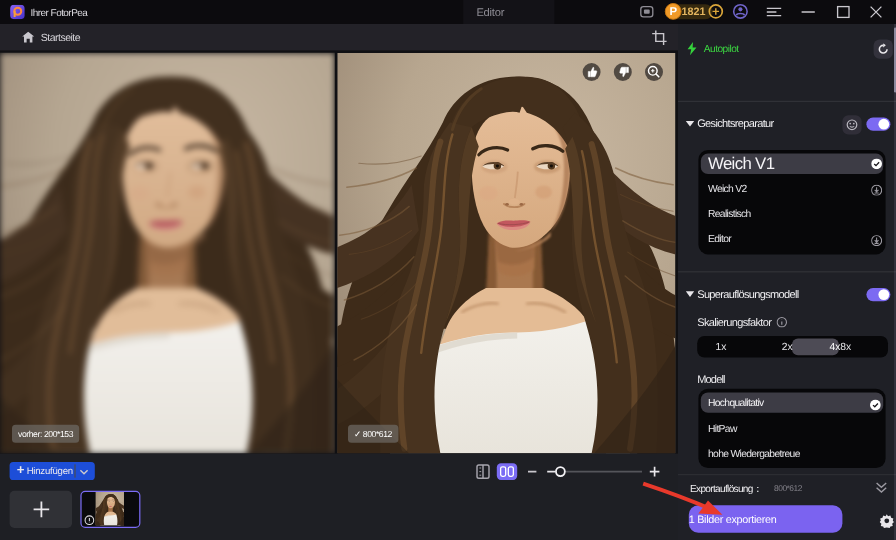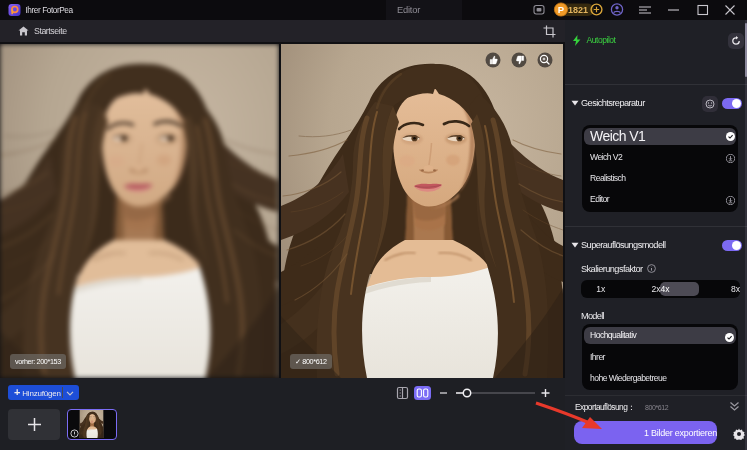--- a/index.html
+++ b/index.html
@@ -331,43 +331,43 @@
   </div>
   <div class="abs" style="left:581px;top:264px;height:11px;line-height:11px;color:#ecebee;font-size:9.2px;letter-spacing:-0.55px">Skalierungsfaktor</div>
   <svg class="abs" style="left:647px;top:264px" width="9" height="9" viewBox="0 0 9 9">
     <circle cx="4.5" cy="4.5" r="3.9" fill="none" stroke="#9b99a1" stroke-width="0.9"></circle>
     <path d="M4.5,2.4 L4.5,2.7 M4.5,4 L4.5,6.6" stroke="#9b99a1" stroke-width="1"></path>
   </svg>
   <div class="abs" style="left:581px;top:280px;width:159px;height:18px;background:#070709;border-radius:6px"></div>
   <div class="abs" style="left:660px;top:282px;width:39px;height:14px;background:#4d4b55;border-radius:5px"></div>
   <div class="abs" style="left:581px;top:280px;width:39.75px;height:18px;color:#e6e5e9;font-size:8.6px;text-align:center;line-height:18.5px">1x</div>
   <div class="abs" style="left:620.75px;top:280px;width:39.75px;height:18px;color:#e6e5e9;font-size:8.6px;text-align:right;line-height:18.5px">2x</div>
-  <div class="abs" style="left:660.5px;top:280px;width:39.75px;height:18px;color:#ffffff;font-size:8.6px;text-align:left;line-height:18.5px">4x</div>
-  <div class="abs" style="left:700.25px;top:280px;width:39.75px;height:18px;color:#e6e5e9;font-size:8.6px;text-align:right;line-height:18.5px">8x</div>
+  <div class="abs" style="left:660.5px;top:280px;width:39.75px;height:18px;color:#ffffff;font-size:8.6px;text-align:right;line-height:18.5px">4x</div>
+  <div class="abs" style="left:700.25px;top:280px;width:39.75px;height:18px;color:#e6e5e9;font-size:8.6px;text-align:left;line-height:18.5px">8x</div>
 
   <div class="abs" style="left:581px;top:310.5px;height:11px;line-height:11px;color:#ecebee;font-size:9.2px;letter-spacing:-0.7px">Modell</div>
 
   <div class="abs" style="left:582px;top:324px;width:156px;height:66px;background:#070709;border-radius:8px"></div>
   <div class="abs" style="left:584px;top:326.5px;width:152px;height:17px;background:#3d3c45;border-radius:6px"></div>
   <div class="abs" style="left:590px;top:327px;height:17px;line-height:17.5px;color:#f4f3f6;font-size:8.6px;letter-spacing:-0.55px">Hochqualitativ</div>
   <svg class="abs" style="left:725px;top:333px" width="9" height="9" viewBox="0 0 9 9">
     <circle cx="4.5" cy="4.5" r="4.5" fill="#fff"></circle>
     <path d="M2.5,4.6 L4,6 L6.6,3.2" stroke="#18171c" stroke-width="1.1" fill="none"></path>
   </svg>
-  <div class="abs" style="left:590px;top:348.5px;height:17px;line-height:17.5px;color:#e6e5e9;font-size:8.6px;letter-spacing:-0.55px">Ihrer</div>
+  <div class="abs" style="left:590px;top:348.5px;height:17px;line-height:17.5px;color:#e6e5e9;font-size:8.6px;letter-spacing:-0.55px">HitPaw</div>
   <div class="abs" style="left:590px;top:370px;height:17px;line-height:17.5px;color:#e6e5e9;font-size:8.6px;letter-spacing:-0.55px">hohe Wiedergabetreue</div>
 
   <div class="abs" style="left:565px;top:395px;width:182px;height:1px;background:rgba(255,255,255,0.06)"></div>
 
   <div class="abs" style="left:575px;top:401px;height:12px;line-height:12px;color:#f0eff2;font-size:8.4px;letter-spacing:-0.55px;font-weight:normal">Exportauflösung：</div>
   <div class="abs" style="left:645px;top:401.5px;height:11px;line-height:11px;color:#85838b;font-size:7px;letter-spacing:-0.4px">800*612</div>
   <svg class="abs" style="left:729px;top:401px" width="11" height="11" viewBox="0 0 11 11">
     <path d="M1.5,1.5 L5.5,5 L9.5,1.5 M1.5,5.5 L5.5,9 L9.5,5.5" stroke="#9b99a1" stroke-width="1.2" fill="none"></path>
   </svg>
-  <div class="abs" style="left:574px;top:421px;width:143px;height:23px;border-radius:8px;background:#7b63f0;color:#fff;font-size:9px;letter-spacing:-0.25px;text-align:right;line-height:24px">1 Bilder exportieren</div>
+  <div class="abs" style="left:574px;top:421px;width:128px;height:23px;border-radius:8px;background:#7b63f0;color:#fff;font-size:9px;letter-spacing:-0.25px;text-align:left;line-height:24px">1 Bilder exportieren</div>
   <svg class="abs" style="left:733px;top:428px" width="12" height="12" viewBox="0 0 12 12">
     <path d="M6,0.5 L7,2.2 L9,1.6 L9.6,3.5 L11.5,4 L11,6 L12,7 L10.5,8.4 L11,10.4 L9,10.8 L8.4,12 L6,11.5 L3.6,12 L3,10.8 L1,10.4 L1.5,8.4 L0,7 L1,6 L0.5,4 L2.4,3.5 L3,1.6 L5,2.2 Z" fill="#e8e6ea"></path>
     <circle cx="6" cy="6" r="2" fill="#1f2026"></circle>
   </svg>
 
   <svg class="abs" style="left:530px;top:398px" width="80" height="36" viewBox="0 0 80 36">
     <path d="M6,5 C30,13 48,20 62,26" stroke="#e8392b" stroke-width="3.2" fill="none"></path>
     <path d="M72,31 L52,30 L60,19 Z" fill="#e8392b"></path>
   </svg>
 </div>

